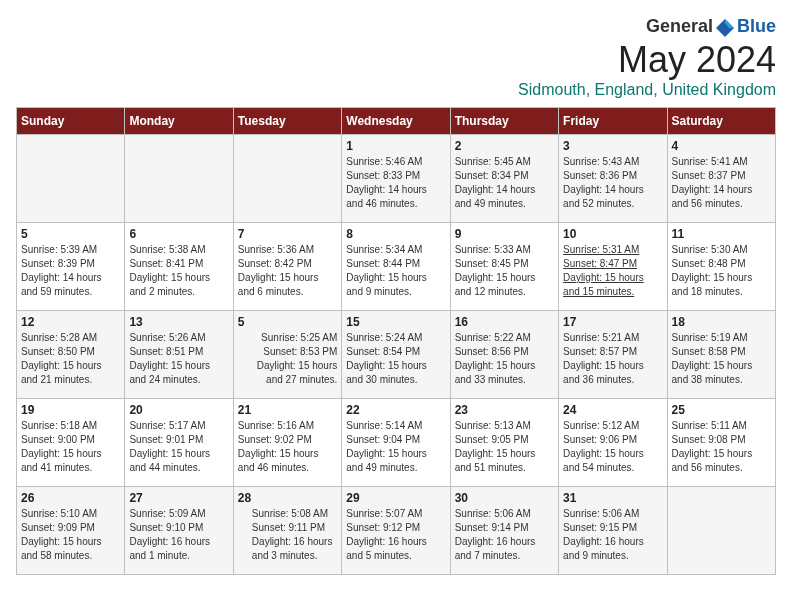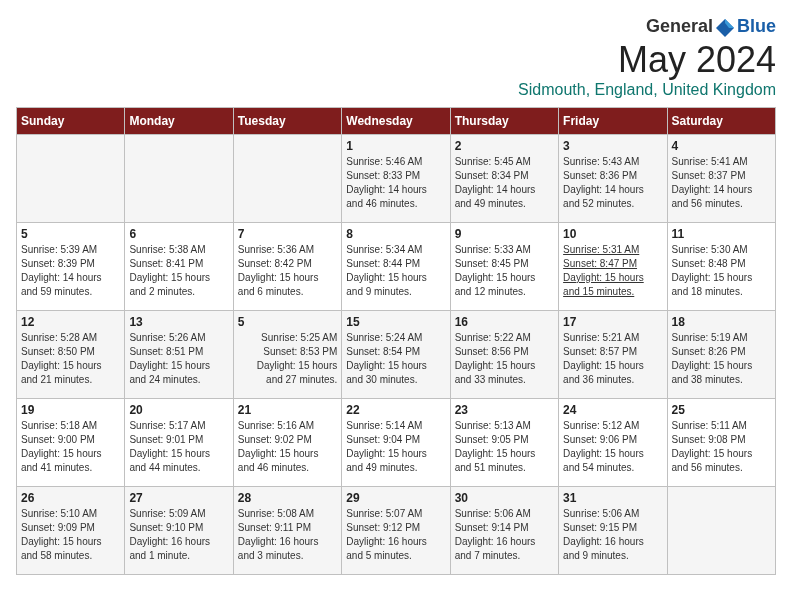--- a/index.html
+++ b/index.html
@@ -229,21 +229,21 @@
         <td>
           <span class="day-number">17</span>
           <div class="day-info" style="white-space: pre-line;">Sunrise: 5:21 AM
 Sunset: 8:57 PM
 Daylight: 15 hours
 and 36 minutes.</div>
         </td>
         <td>
           <span class="day-number">18</span>
           <div class="day-info" style="white-space: pre-line;">Sunrise: 5:19 AM
-Sunset: 8:26 PM
+Sunset: 8:58 PM
 Daylight: 15 hours
 and 38 minutes.</div>
         </td>
       </tr>
       <tr>
         <td>
           <span class="day-number">19</span>
           <div class="day-info" style="white-space: pre-line;">Sunrise: 5:18 AM
 Sunset: 9:00 PM
 Daylight: 15 hours
@@ -302,21 +302,21 @@
         </td>
         <td>
           <span class="day-number">27</span>
           <div class="day-info" style="white-space: pre-line;">Sunrise: 5:09 AM
 Sunset: 9:10 PM
 Daylight: 16 hours
 and 1 minute.</div>
         </td>
         <td>
           <span class="day-number">28</span>
-          <div class="day-info" style="white-space: pre-line;">Sunrise: 5:08 AM
+          <div class="day-info" style="white-space: pre-line; margin-left: 14px;">Sunrise: 5:08 AM
 Sunset: 9:11 PM
 Daylight: 16 hours
 and 3 minutes.</div>
         </td>
         <td>
           <span class="day-number">29</span>
           <div class="day-info" style="white-space: pre-line;">Sunrise: 5:07 AM
 Sunset: 9:12 PM
 Daylight: 16 hours
 and 5 minutes.</div>

